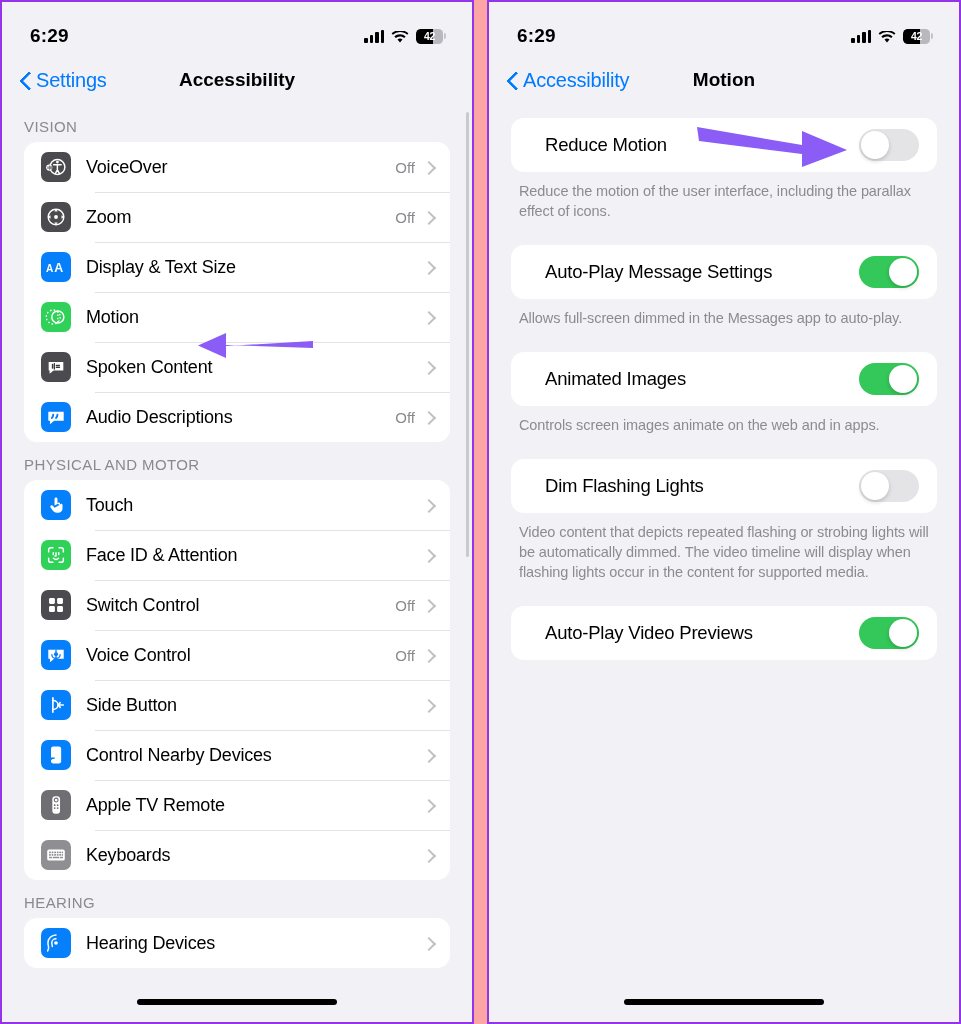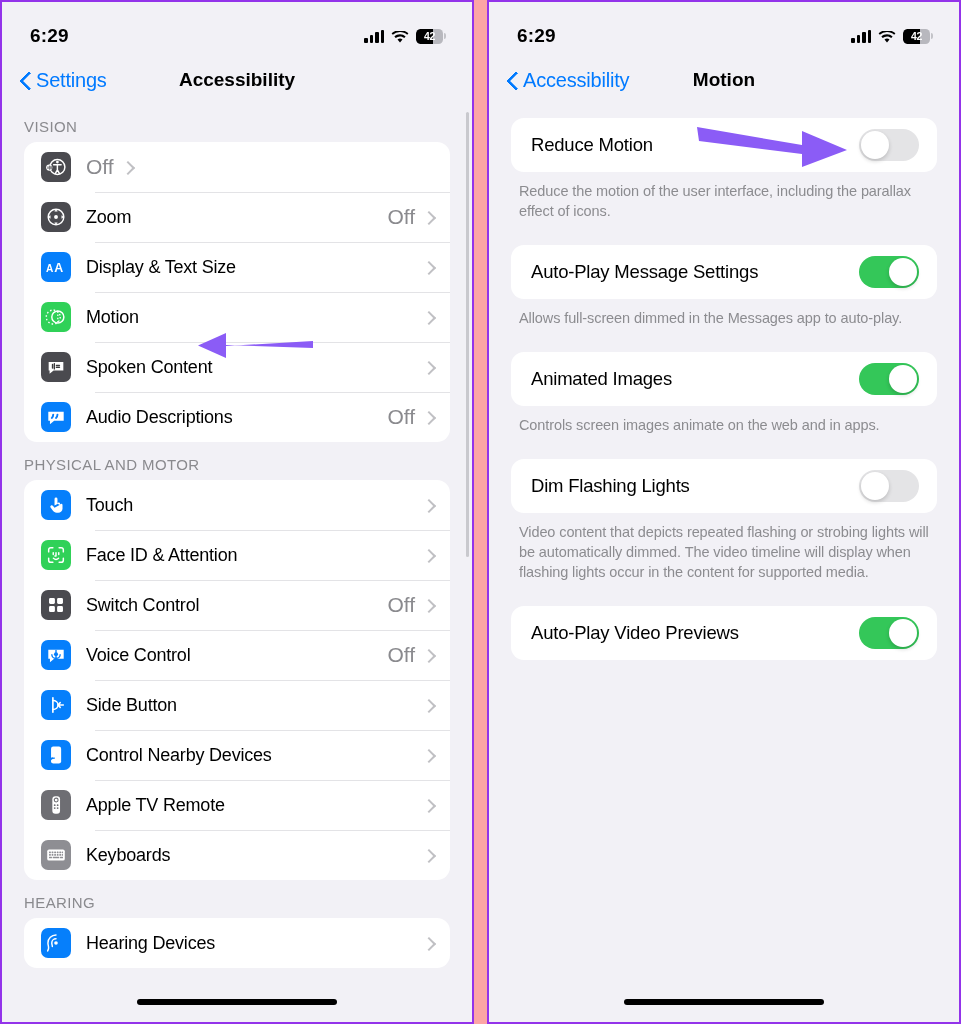--- a/index.html
+++ b/index.html
@@ -95,36 +95,36 @@
   .row + .row::before {
     content: ""; position: absolute; left: 71px; right: 0; top: 0;
     height: 1px; background: #e3e3e6;
   }
   .row-icon {
     width: 30px; height: 30px; border-radius: 7px; flex: 0 0 auto;
     display: flex; align-items: center; justify-content: center;
     margin-right: 15px;
   }
   .row-label { font-size: 18px; color: #000; flex: 1 1 auto; letter-spacing: -0.2px; }
-  .row-value { font-size: 21px; color: #8a8a8e; margin-right: 9px; }
+  .row-value { font-size: 15px; color: #8a8a8e; margin-right: 9px; }
   .chev {
     width: 9px; height: 15px; margin-right: 17px; position: relative; flex: 0 0 auto;
   }
   .chev::before {
     content: ""; position: absolute; left: 0px; top: 3px;
     width: 8px; height: 8px; border-right: 2.2px solid #c0c0c4; border-top: 2.2px solid #c0c0c4;
     transform: rotate(45deg);
   }
 
   
   .t-card {
     background: #fff; border-radius: 13px; margin: 0 22px;
   }
   .t-row {
-    display: flex; align-items: center; height: 54px; padding: 0 18px 0 20px;
+    display: flex; align-items: center; height: 54px; padding: 0 18px 0 20px; margin-left: 14px;
   }
   .t-label { font-size: 18.5px; color: #000; flex: 1 1 auto; letter-spacing: -0.2px; }
   .switch {
     width: 60px; height: 32px; border-radius: 16px; position: relative;
     flex: 0 0 auto; cursor: pointer;
   }
   .switch.on  { background: #34C759; }
   .switch.off { background: #e4e4e6; }
   .knob {
     position: absolute; top: 2px; width: 28px; height: 28px; border-radius: 50%;
@@ -204,20 +204,21 @@
           <div class="row">
             <div class="row-icon" style="background: rgb(74, 74, 79);">
               <svg class="glyph" viewBox="0 0 24 24">
                 <circle cx="13.5" cy="12" r="8.2" stroke="#fff" fill="none" stroke-width="1.6" stroke-linecap="round" stroke-linejoin="round"></circle>
                 <circle cx="13.5" cy="6.6" r="1.5" fill="#fff"></circle>
                 <path d="M9.4 9.6h8.2M13.5 9.9v5.4M11.2 19.2l2.3-4M15.8 19.2l-2.3-4" stroke="#fff" fill="none" stroke-width="1.6" stroke-linecap="round" stroke-linejoin="round"></path>
                 <circle cx="4.6" cy="12.6" r="3.4" fill="#fff"></circle>
                 <path d="M3.3 11.6v2M5.2 10.8v3.6M6.7 11.5v2.2" stroke="#4A4A4F" stroke-width="1.1" stroke-linecap="round"></path>
               </svg>
             </div>
+            <div class="row-label">VoiceOver</div>
             <div class="row-value">Off</div>
             <div class="chev"></div>
           </div>
           <div class="row">
             <div class="row-icon" style="background: rgb(74, 74, 79);">
               <svg class="glyph" viewBox="0 0 24 24">
                 <circle cx="12" cy="12" r="8.5" stroke="#fff" fill="none" stroke-width="1.6" stroke-linecap="round" stroke-linejoin="round"></circle>
                 <circle cx="12" cy="12" r="2.1" fill="#fff"></circle>
                 <path d="M12 3.6l1.8 2.4h-3.6zM12 20.4l1.8-2.4h-3.6zM3.6 12l2.4-1.8v3.6zM20.4 12l-2.4-1.8v3.6z" fill="#fff"></path>
               </svg>

